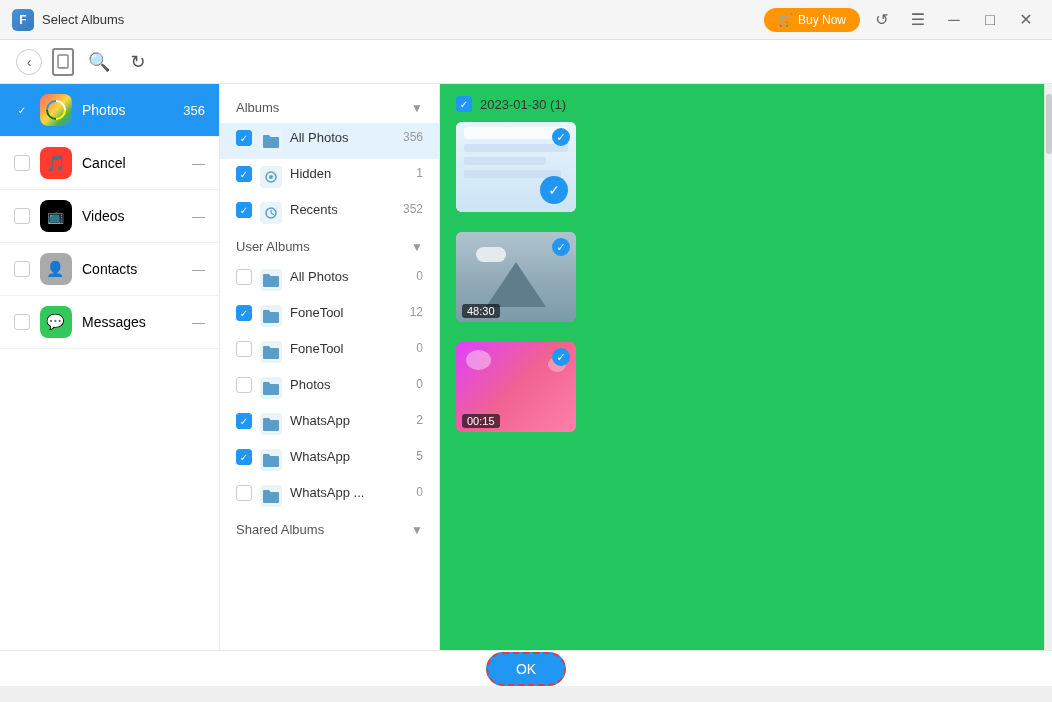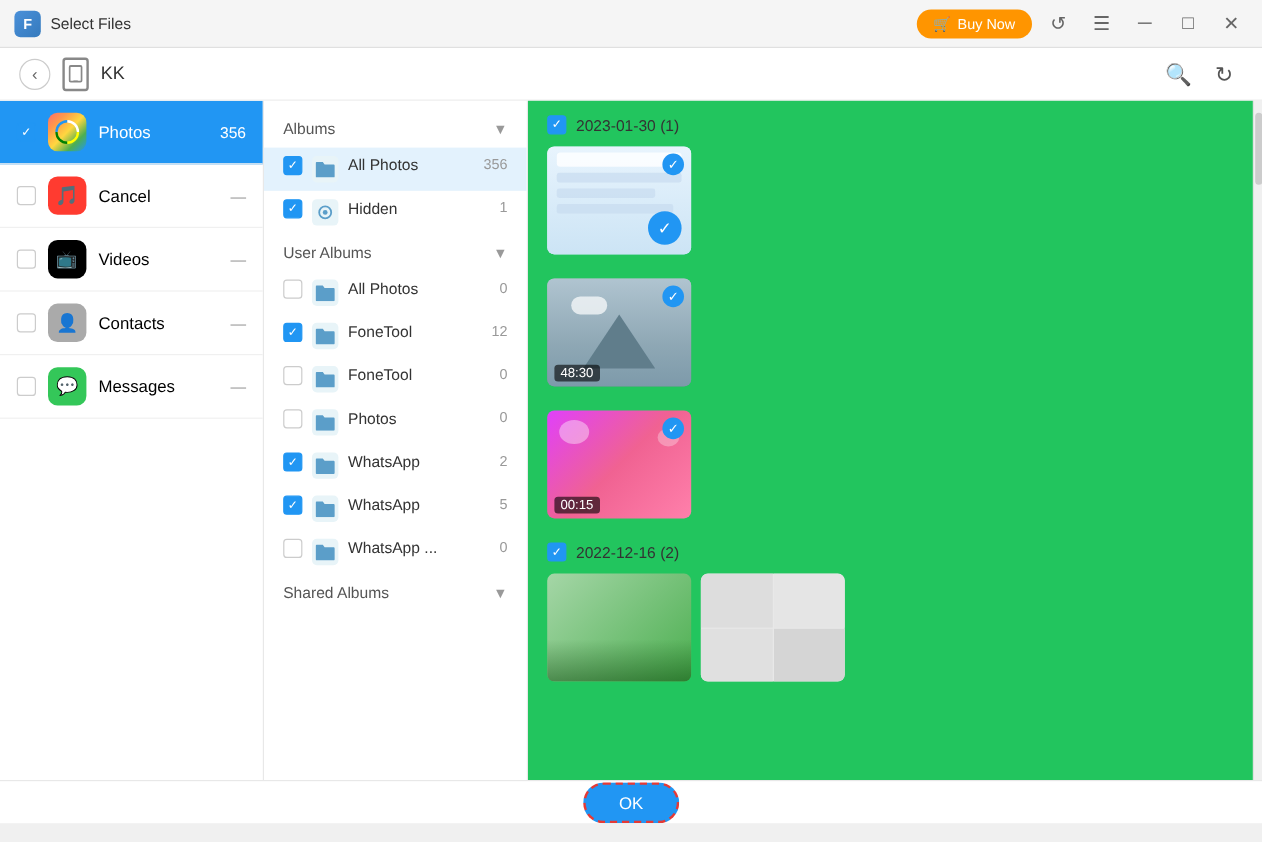--- a/index.html
+++ b/index.html
@@ -339,21 +339,21 @@
 
     
     .left-sidebar::-webkit-scrollbar { width: 4px; }
     .left-sidebar::-webkit-scrollbar-thumb { background: #ddd; }
   </style>
 </head>
 <body>
 
 <div class="title-bar">
   <div class="app-icon">F</div>
-  <span class="title-text">Select Files</span>
+  <span class="title-text">Select Albums</span>
   <div class="title-bar-right">
     <button class="buy-now-btn">
       <span>🛒</span>
       <span>Buy Now</span>
     </button>
     <button class="win-btn">↺</button>
     <button class="win-btn">☰</button>
     <button class="win-btn">─</button>
     <button class="win-btn">□</button>
     <button class="win-btn close">✕</button>
@@ -361,21 +361,20 @@
 </div>
 
 <div class="sub-header">
   <button class="back-btn">‹</button>
   <div class="device-icon">
     <svg width="12" height="16" viewBox="0 0 12 16">
         <rect x="1" y="1" width="10" height="13" rx="1" fill="none" stroke="#888" stroke-width="1.5"></rect>
         <rect x="4" y="13" width="4" height="1" rx="0.5" fill="#888"></rect>
       </svg>
   </div>
-  <span class="device-name">KK</span>
   <div class="header-actions">
     <button class="header-icon-btn">🔍</button>
     <button class="header-icon-btn">↻</button>
   </div>
 </div>
 
 <div class="main-layout">
 
   <div class="left-sidebar">
 
@@ -455,20 +454,31 @@
       <div class="album-icon" style="background:#e8f4f8; color:#5b9ec9;">
         <svg width="14" height="14" viewBox="0 0 14 14">
             <circle cx="7" cy="7" r="5" fill="none" stroke="#5b9ec9" stroke-width="1.5"></circle>
             <circle cx="7" cy="7" r="2" fill="#5b9ec9"></circle>
           </svg>
       </div>
       <span class="album-name">Hidden</span>
       <span class="album-count">1</span>
     </div>
 
+    <div class="album-item">
+      <div class="mid-checkbox"></div>
+      <div class="album-icon" style="background:#e8f4f8; color:#5b9ec9;">
+        <svg width="14" height="14" viewBox="0 0 14 14">
+            <circle cx="7" cy="7" r="5" fill="none" stroke="#5b9ec9" stroke-width="1.5"></circle>
+            <path d="M7 4 L7 7 L9.5 8.5" stroke="#5b9ec9" stroke-width="1.2" fill="none" stroke-linecap="round"></path>
+          </svg>
+      </div>
+      <span class="album-name">Recents</span>
+      <span class="album-count">352</span>
+    </div>
 
     <div class="section-header">
       <span class="section-header-label">User Albums</span>
       <span class="chevron">▼</span>
     </div>
 
     <div class="album-item">
       <div class="mid-checkbox empty"></div>
       <div class="album-icon folder-icon">
         <svg width="16" height="14" viewBox="0 0 16 14">
@@ -590,37 +600,20 @@
       <div class="photos-grid">
         <div class="photo-thumb" style="background:linear-gradient(135deg, #e040fb, #f06292, #ff80ab); position:relative; overflow:hidden;">
           <div style="position:absolute; top:8px; left:10px; width:25px; height:20px; background:rgba(255,255,255,0.4); border-radius:50%;"></div>
           <div style="position:absolute; top:15px; right:10px; width:18px; height:15px; background:rgba(255,255,255,0.3); border-radius:50%;"></div>
           <div class="photo-duration">00:15</div>
           <div class="photo-check">✓</div>
         </div>
       </div>
     </div>
 
-    <div class="date-group">
-      <div class="date-header">
-        <div class="date-header-checkbox"></div>
-        <span class="date-label">2022-12-16 (2)</span>
-      </div>
-      <div class="photos-grid">
-        <div class="photo-thumb" style="background:linear-gradient(135deg, #a5d6a7, #4caf50); position:relative; overflow:hidden;">
-          <div style="position:absolute; bottom:0; left:0; right:0; height:35px; background:linear-gradient(180deg, transparent, rgba(0,50,0,0.4));"></div>
-        </div>
-        <div class="photo-thumb" style="background:#e8e8e8; position:relative; overflow:hidden; display:grid; grid-template-columns:1fr 1fr; grid-template-rows:1fr 1fr; gap:1px;">
-          <div style="background:#ddd;"></div>
-          <div style="background:#e5e5e5;"></div>
-          <div style="background:#e0e0e0;"></div>
-          <div style="background:#d5d5d5;"></div>
-        </div>
-      </div>
-    </div>
 
   </div>
 
   <div style="width:8px; background:#f0f0f0; border-left:1px solid #e0e0e0;">
     <div style="width:6px; height:60px; background:#ccc; border-radius:3px; margin:2px auto; margin-top:10px;"></div>
   </div>
 </div>
 
 <div class="bottom-bar">
   <button class="cancel-btn">Cancel</button>

